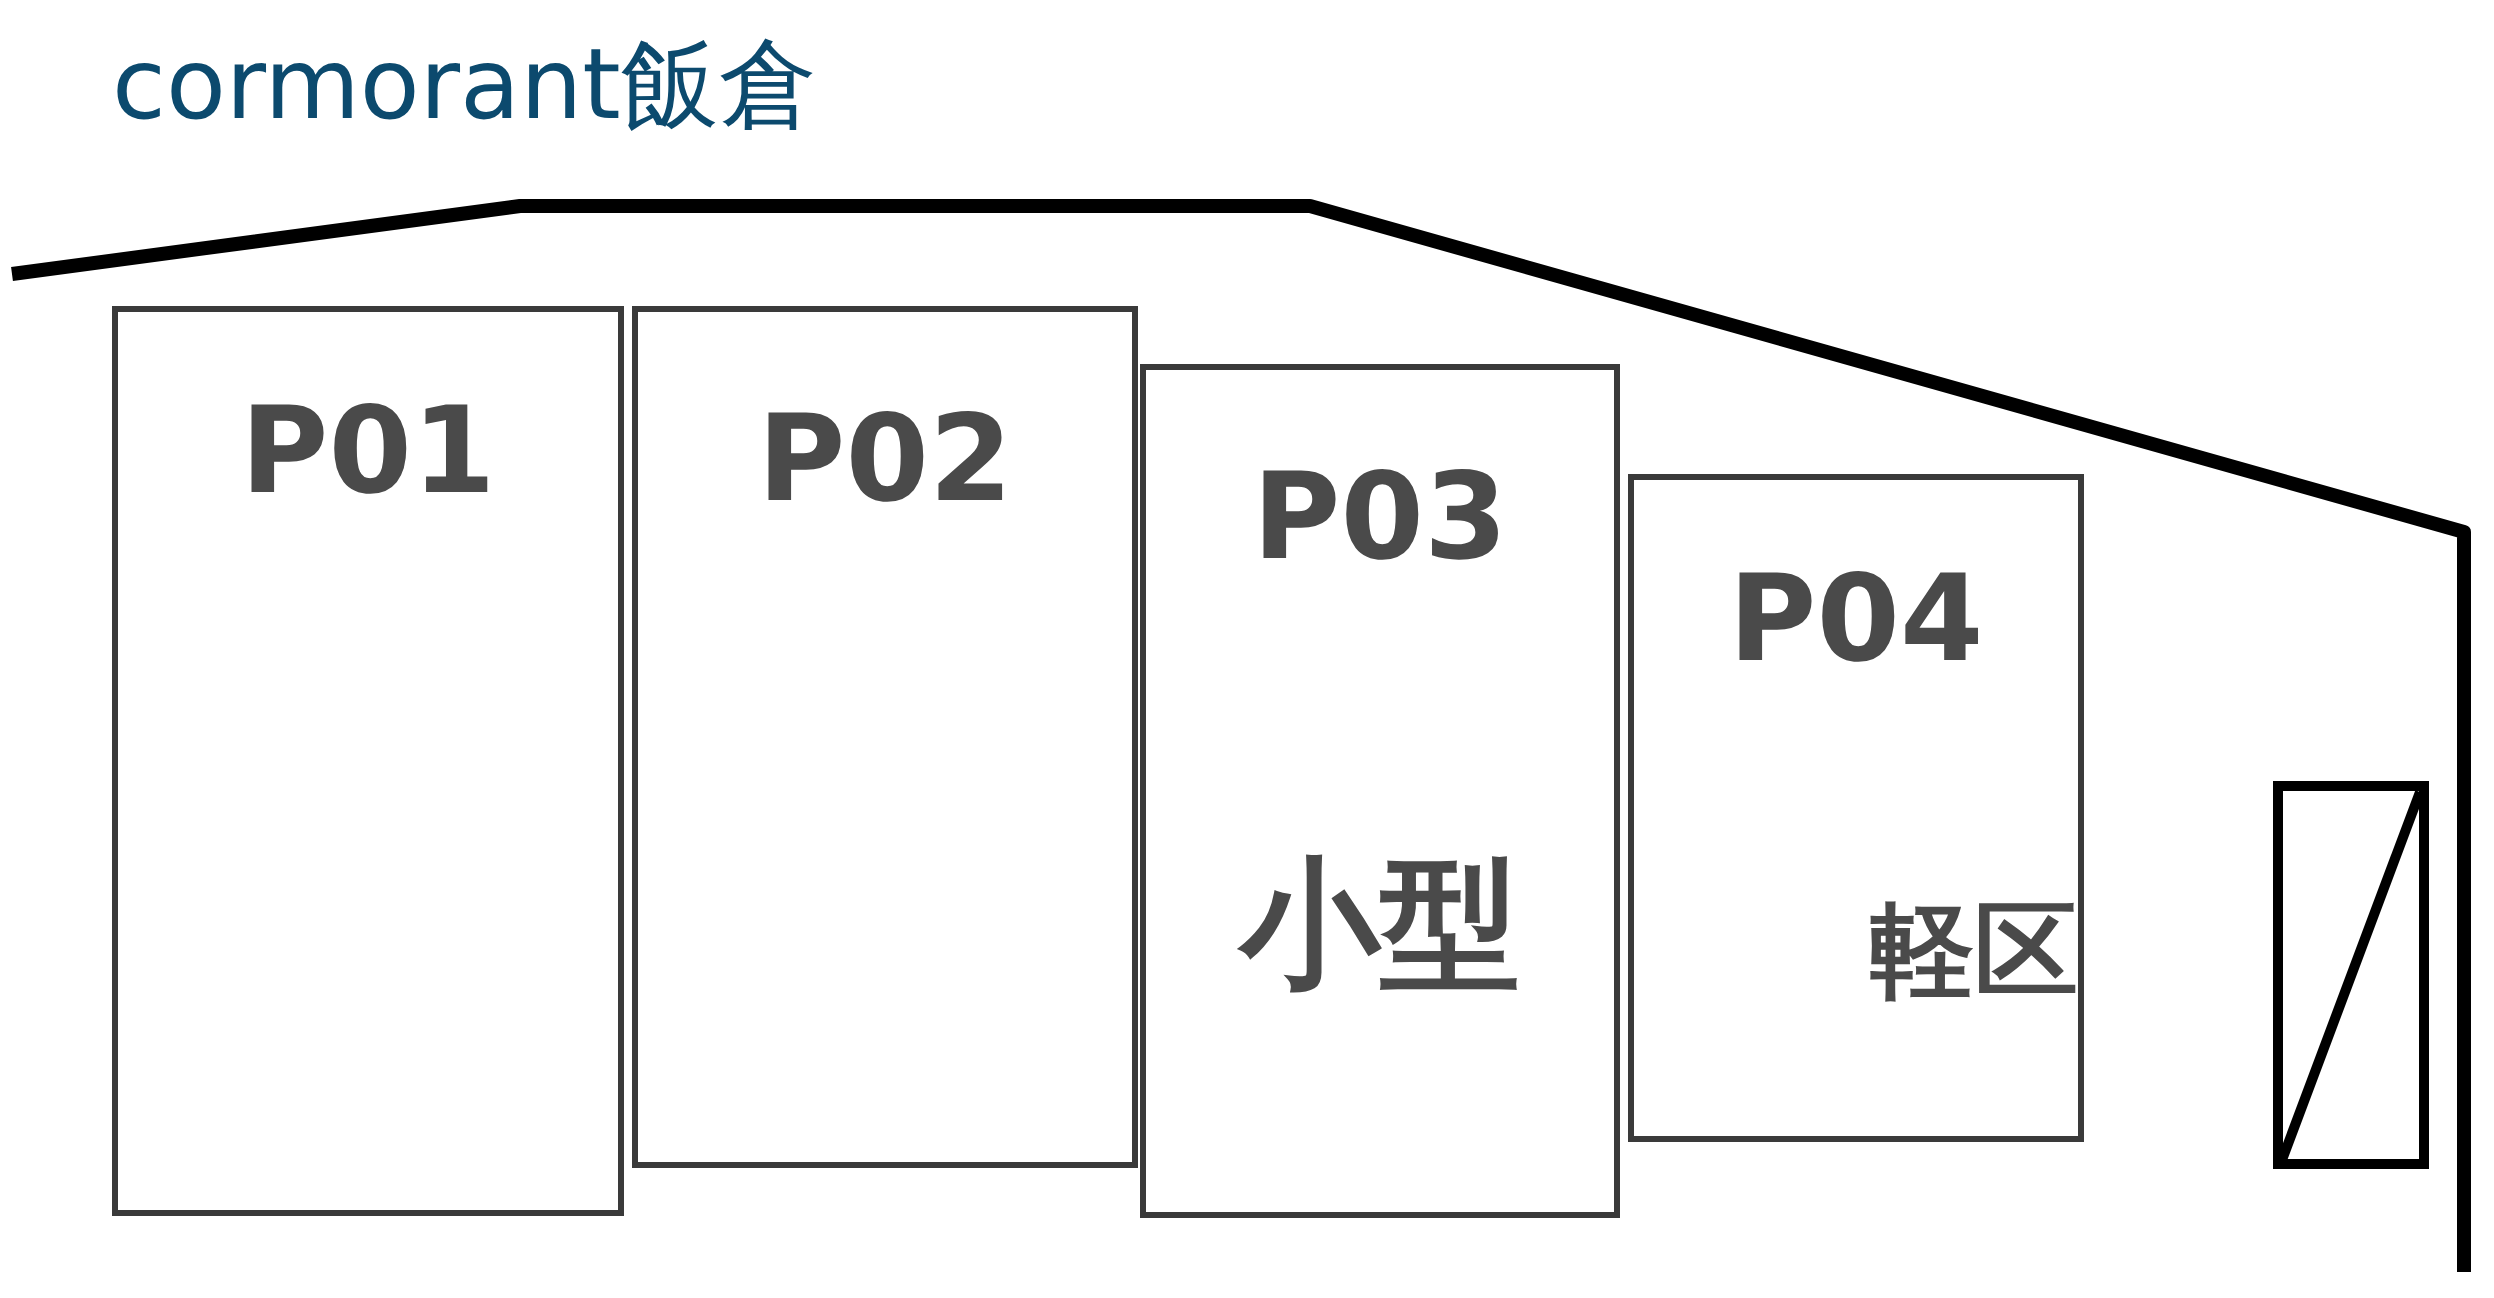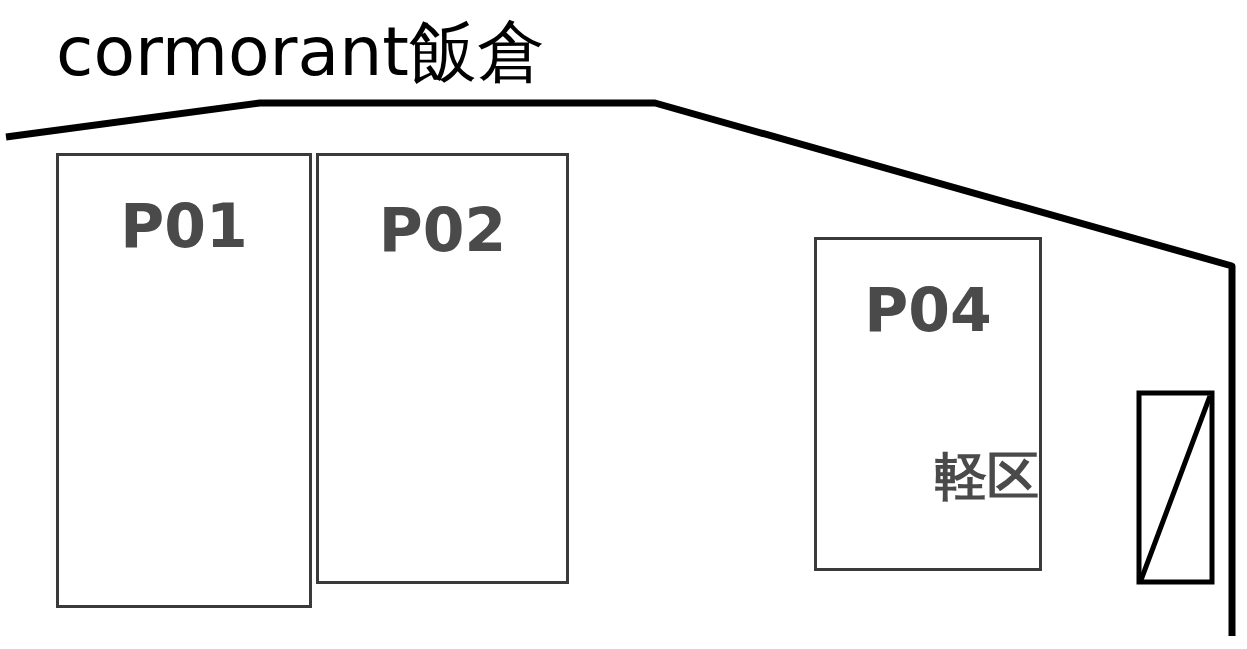--- a/index.html
+++ b/index.html
@@ -1,17 +1,17 @@
 <!DOCTYPE html>
 <html><head>
 <meta charset="utf-8">
 <style>
   html, body { margin: 0; padding: 0; background: #ffffff; }
   #canvas { position: relative; width: 1247px; height: 649px; background: #ffffff; overflow: hidden; }
-  .title { position: absolute; left: 56px; top: 18px; font-family: "DejaVu Sans", sans-serif; font-size: 68px; color: #000000; line-height: 1; letter-spacing: 0px; }
+  .title { position: absolute; left: 56px; top: 18px; font-family: "DejaVu Sans", sans-serif; font-size: 49px; color: #0c4a6e; line-height: 1; letter-spacing: 0px; }
   .slot { position: absolute; box-sizing: border-box; border: 3px solid #3a3a3a; background: #fff; }
   .slot-label { position: absolute; left: 0; right: 0; text-align: center; font-family: "DejaVu Sans", sans-serif; font-weight: bold; color: #4a4a4a; line-height: 1; }
   .slot-id { font-size: 60px; }
   .slot-type-big { font-size: 70px; }
   .slot-type-small { font-size: 52px; text-align: right; }
   svg.lines { position: absolute; left: 0; top: 0; }
 </style>
 </head>
 <body>
 
@@ -27,18 +27,22 @@
   </svg>
 
   <div class="slot" style="left:56px; top:153px; width:256px; height:455px;">
     <div class="slot-label slot-id" style="top:40px;">P01</div>
   </div>
 
   <div class="slot" style="left:316px; top:153px; width:253px; height:431px;">
     <div class="slot-label slot-id" style="top:44px;">P02</div>
   </div>
 
+  <div class="slot" style="left:570px; top:182px; width:240px; height:427px;">
+    <div class="slot-label slot-id" style="top:44px;">P03</div>
+    <div class="slot-label slot-type-big" style="top:242px;">小型</div>
+  </div>
 
   <div class="slot" style="left:814px; top:237px; width:228px; height:334px;">
     <div class="slot-label slot-id" style="top:40px;">P04</div>
     <div class="slot-label slot-type-small" style="top:210px;">軽区</div>
   </div>
 </div>
 
 </body></html>

